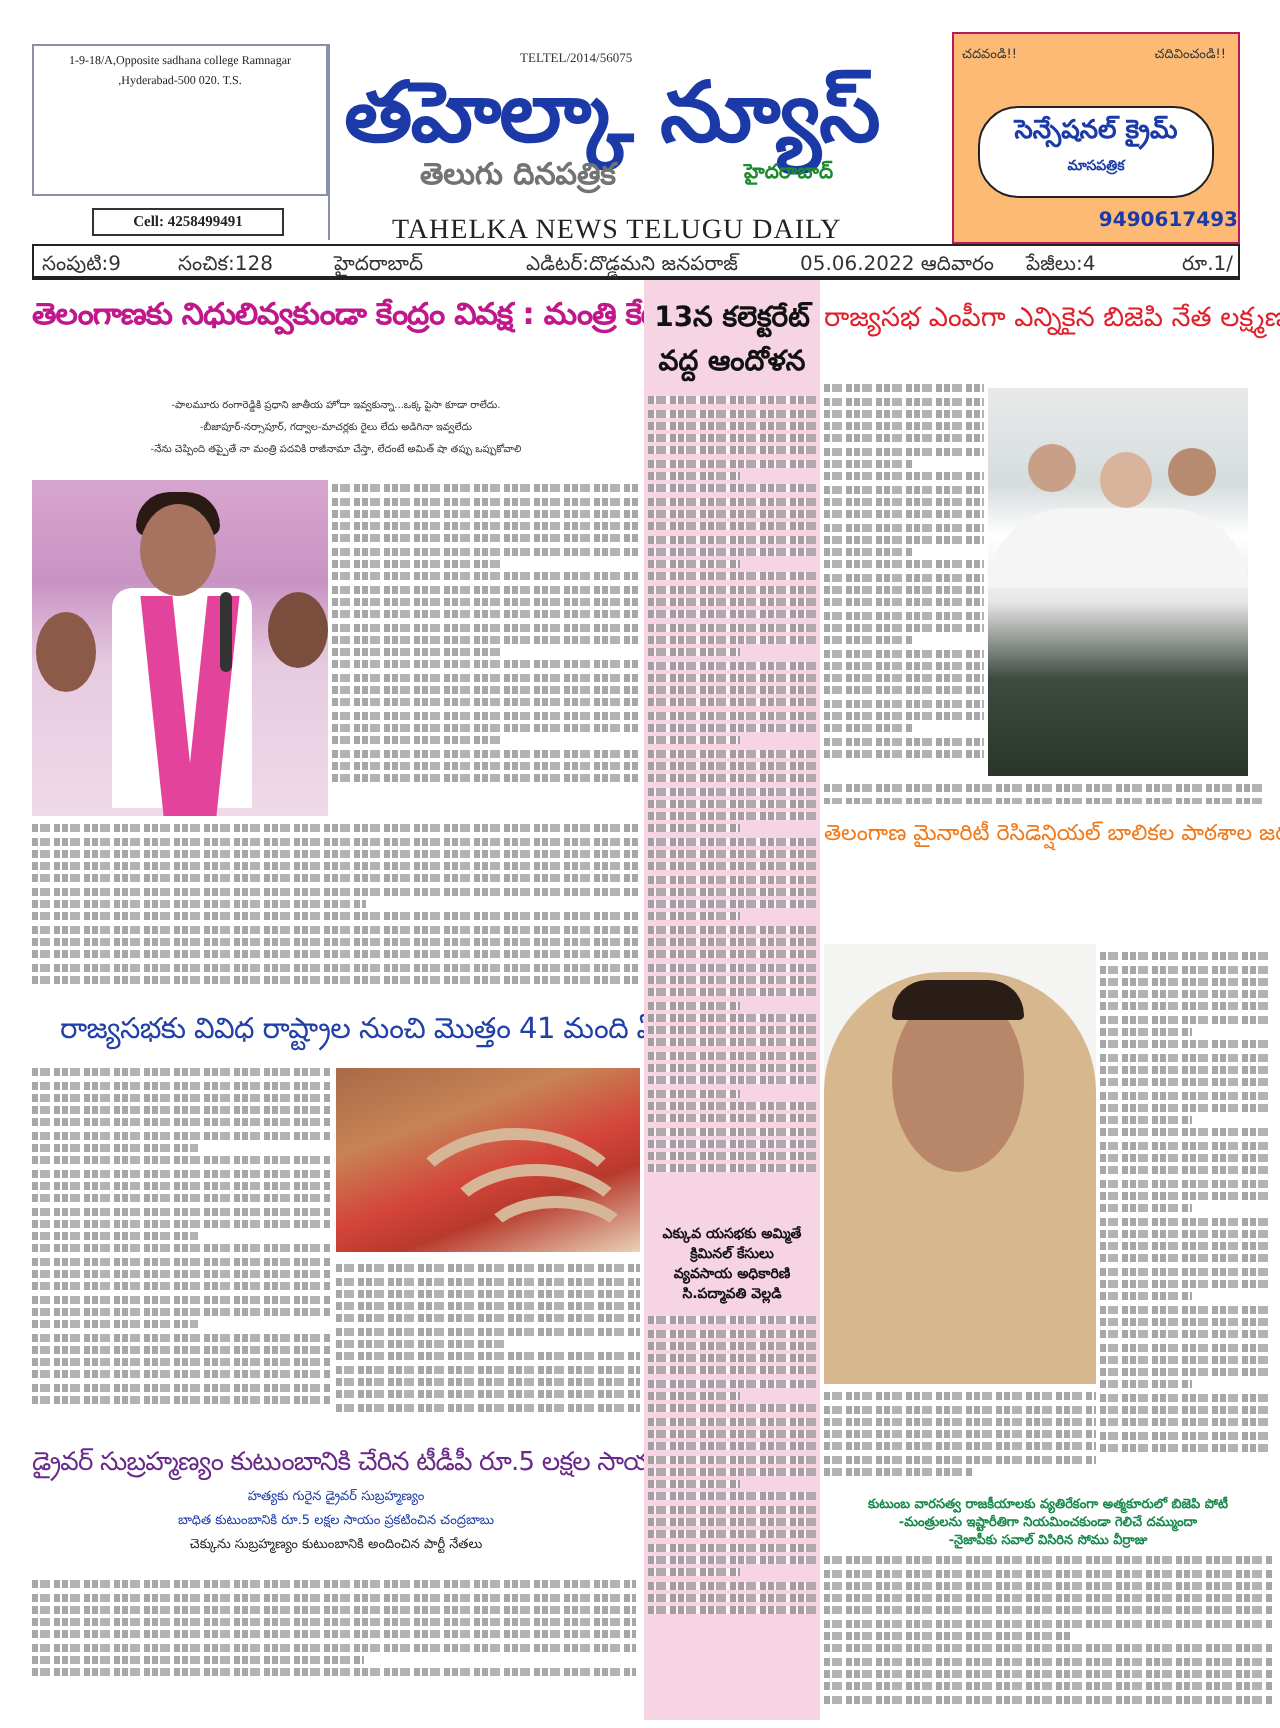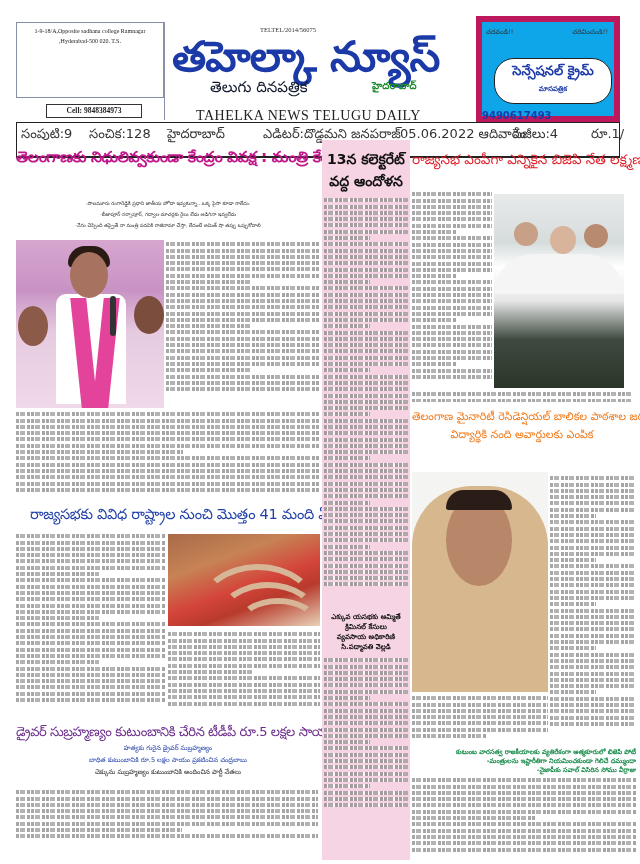--- a/index.html
+++ b/index.html
@@ -8,30 +8,30 @@
 
 .adbox-left{left:16px;top:22px;width:148px;height:76px;border:1px solid #8a8fa8;padding:2px}
 .adbox-left .inner{border:1px solid #555;height:48px;text-align:center;font-family:"Liberation Serif",serif}
 .adbox-left .l1{font-size:10.5px;line-height:11px;margin-top:2px}
 .adbox-left .l2{font-size:13px;line-height:16px}
 .adbox-left .addr{font-family:"Liberation Serif",serif;font-size:6px;text-align:center;line-height:8px;margin-top:2px}
 .cell{left:46px;top:104px;width:96px;height:14px;border:1px solid #333;font-family:"Liberation Serif",serif;font-size:7.5px;font-weight:bold;text-align:center;line-height:12px}
 .vline{left:164px;top:22px;width:1px;height:98px;background:#8a8fa8}
 .regno{left:260px;top:26px;font-family:"Liberation Serif",serif;font-size:6.5px;color:#333}
 .title{left:172px;top:34px;font-size:44px;font-weight:bold;color:#1b3aa8;letter-spacing:-1px;line-height:46px;font-family:"DejaVu Sans",sans-serif;transform:scaleY(0.95)}
-.sub-red{left:210px;top:78px;font-size:15px;color:#0f172a;font-weight:normal}
+.sub-red{left:210px;top:78px;font-size:15px;color:#737373;font-weight:bold}
 .sub-green{left:372px;top:80px;font-size:10px;color:#1d8a2d;font-weight:bold}
 .engname{left:196px;top:108px;font-family:"Liberation Serif",serif;font-size:14px;letter-spacing:0.5px;color:#222}
-.rightbox{left:476px;top:16px;width:144px;height:106px;border:6px solid #be185d;background:#0ea5e9}
+.rightbox{left:476px;top:16px;width:144px;height:106px;border:1px solid #be185d;background:#fdba74}
 .rb-row{position:absolute;top:6px;font-size:6.5px;color:#333}
 .rb-oval{position:absolute;left:12px;top:36px;width:118px;height:46px;border:1px solid #222;border-radius:20px;background:#fff;text-align:center}
 .rb-oval .t1{font-size:13px;font-weight:bold;color:#1b3aa8;margin-top:4px}
 .rb-oval .t2{font-size:7px;color:#1b3aa8;font-weight:bold;margin-top:4px}
-.rb-phone{position:absolute;left:0;width:100%;top:88px;text-align:left;font-size:10px;font-weight:bold;color:#1b3aa8}
-.infobar{left:16px;top:122px;width:604px;height:36px;border:1px solid #222;border-width:1px 1px 2px 1px;font-size:13px;color:#333}
+.rb-phone{position:absolute;left:0;width:100%;top:88px;text-align:right;font-size:10px;font-weight:bold;color:#1b3aa8}
+.infobar{left:16px;top:122px;width:604px;height:18px;border:1px solid #222;border-width:1px 1px 2px 1px;font-size:10px;color:#333}
 .infobar span{position:absolute;top:3px}
 
 .h1{left:16px;top:148px;width:304px;font-size:15px;font-weight:bold;color:#c0188a;letter-spacing:-0.5px;white-space:nowrap;transform:scaleX(1.05);transform-origin:left}
 .deck{left:16px;width:304px;text-align:center;font-size:5px;color:#333}
 .ktr{left:16px;top:240px;width:148px;height:168px;background:linear-gradient(180deg,#d7a6cf 0%,#c893c4 30%,#e6cbe0 55%,#f0d9e8 100%)}
 .ktr .face{position:absolute;left:54px;top:12px;width:38px;height:46px;border-radius:50%;background:#a87260}
 .ktr .hair{position:absolute;left:52px;top:6px;width:42px;height:22px;border-radius:20px 20px 6px 6px;background:#2a1a14}
 .ktr .body{position:absolute;left:40px;top:54px;width:70px;height:110px;background:#fff;border-radius:10px 10px 0 0}
 .ktr .scarf1{position:absolute;left:60px;top:58px;width:16px;height:110px;background:#e4439c;transform:skewX(6deg)}
 .ktr .scarf2{position:absolute;left:82px;top:58px;width:16px;height:110px;background:#e4439c;transform:skewX(-6deg)}
@@ -65,31 +65,31 @@
 .s4bot{left:412px;top:390px;width:220px;height:12px}
 
 .h5{left:412px;top:408px;width:220px;font-size:11px;color:#f07a1a;text-align:center;line-height:18px;white-space:nowrap}
 .girl{left:412px;top:472px;width:136px;height:220px;background:#f4f4f2}
 .girl .scarf{position:absolute;left:0;top:14px;width:136px;height:206px;background:#d7b88e;border-radius:60px 60px 0 0}
 .girl .face{position:absolute;left:34px;top:22px;width:66px;height:92px;border-radius:50%;background:#b88668}
 .girl .hair{position:absolute;left:34px;top:18px;width:66px;height:20px;border-radius:30px 30px 4px 4px;background:#2a1c16}
 .s5col{left:550px;top:474px;width:84px;height:270px}
 .s5bot{left:412px;top:694px;width:136px;height:48px}
 
-.h6{left:412px;top:748px;width:224px;font-size:6.5px;color:#168a4a;text-align:right;line-height:9px;font-weight:bold}
+.h6{left:412px;top:748px;width:224px;font-size:6.5px;color:#168a4a;text-align:center;line-height:9px;font-weight:bold}
 .s6text{left:412px;top:776px;width:224px;height:84px}
 </style>
 </head>
 <body>
 
 <div class="abs adbox-left">
   <div class="addr">1-9-18/A,Opposite sadhana college Ramnagar</div>
   <div class="addr">,Hyderabad-500 020. T.S.</div>
 </div>
-<div class="abs cell">Cell: 9848384973</div>
+<div class="abs cell">Cell: 4258499491</div>
 <div class="abs vline"></div>
 
 <div class="abs regno">TELTEL/2014/56075</div>
 <div class="abs title">తహెల్కా న్యూస్</div>
 <div class="abs sub-red">తెలుగు దినపత్రిక</div>
 <div class="abs sub-green">హైదరాబాద్</div>
 <div class="abs engname">TAHELKA NEWS TELUGU DAILY</div>
 
 <div class="abs rightbox">
   <span class="rb-row" style="left:4px">చదవండి!!</span>
@@ -375,21 +375,20 @@
   <div class="m" style="left:90px;top:30px;width:24px;height:24px;background:#b88a70"></div>
   <div style="position:absolute;left:0;top:60px;width:130px;height:40px;background:#f5f5f5;border-radius:40px 40px 0 0"></div>
 </div>
 <div class="abs text s4bot">
     <div class="tline"></div>
     <div class="tline"></div>
   </div>
 
 <div class="abs h5">
   <div>తెలంగాణ మైనారిటీ రెసిడెన్షియల్ బాలికల పాఠశాల జర్నర్ల</div>
-  <div>విద్యార్థికి నంది అవార్డులకు ఎంపిక</div>
 </div>
 <div class="abs girl">
   <div class="scarf"></div>
   <div class="face"></div>
   <div class="hair"></div>
 </div>
 <div class="abs text s5col">
     <div class="tline"></div>
     <div class="tline"></div>
     <div class="tline"></div>

